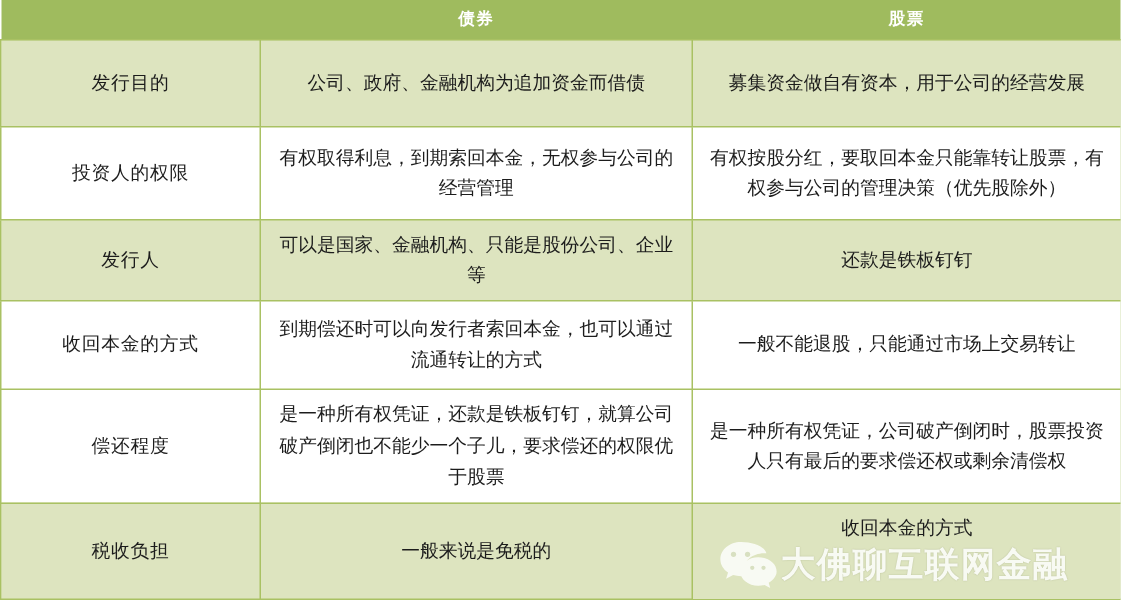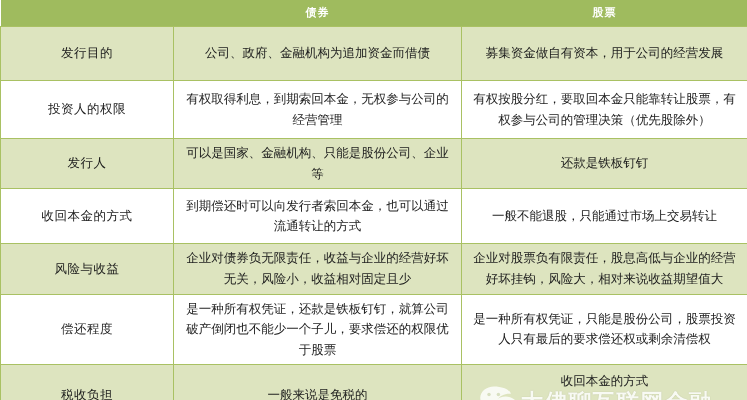--- a/index.html
+++ b/index.html
@@ -136,30 +136,25 @@
       <td>可以是国家、金融机构、只能是股份公司、企业等</td>
       <td>还款是铁板钉钉</td>
     </tr>
 
     <tr class="row-plain" style="height:55px;">
       <td class="cell-label">收回本金的方式</td>
       <td>到期偿还时可以向发行者索回本金，也可以通过流通转让的方式</td>
       <td>一般不能退股，只能通过市场上交易转让</td>
     </tr>
 
-    <tr class="row-tint" style="height:48px;">
-      <td class="cell-label">风险与收益</td>
-      <td>企业对债券负无限责任，收益与企业的经营好坏无关，风险小，收益相对固定且少</td>
-      <td>企业对股票负有限责任，股息高低与企业的经营好坏挂钩，风险大，相对来说收益期望值大</td>
-    </tr>
 
     <tr class="row-plain" style="height:52px;">
       <td class="cell-label">偿还程度</td>
       <td>是一种所有权凭证，还款是铁板钉钉，就算公司破产倒闭也不能少一个子儿，要求偿还的权限优于股票</td>
-      <td>是一种所有权凭证，只能是股份公司，股票投资人只有最后的要求偿还权或剩余清偿权</td>
+      <td>是一种所有权凭证，公司破产倒闭时，股票投资人只有最后的要求偿还权或剩余清偿权</td>
     </tr>
 
     <tr class="row-tint" style="height:60px;">
       <td class="cell-label">税收负担</td>
       <td>一般来说是免税的</td>
       <td class="cell-top stamp-cell">
         <span>收回本金的方式</span>
         <div class="watermark">
           <span class="wm-logo">
             <svg viewBox="0 0 64 54" width="40" height="34" xmlns="http://www.w3.org/2000/svg">

